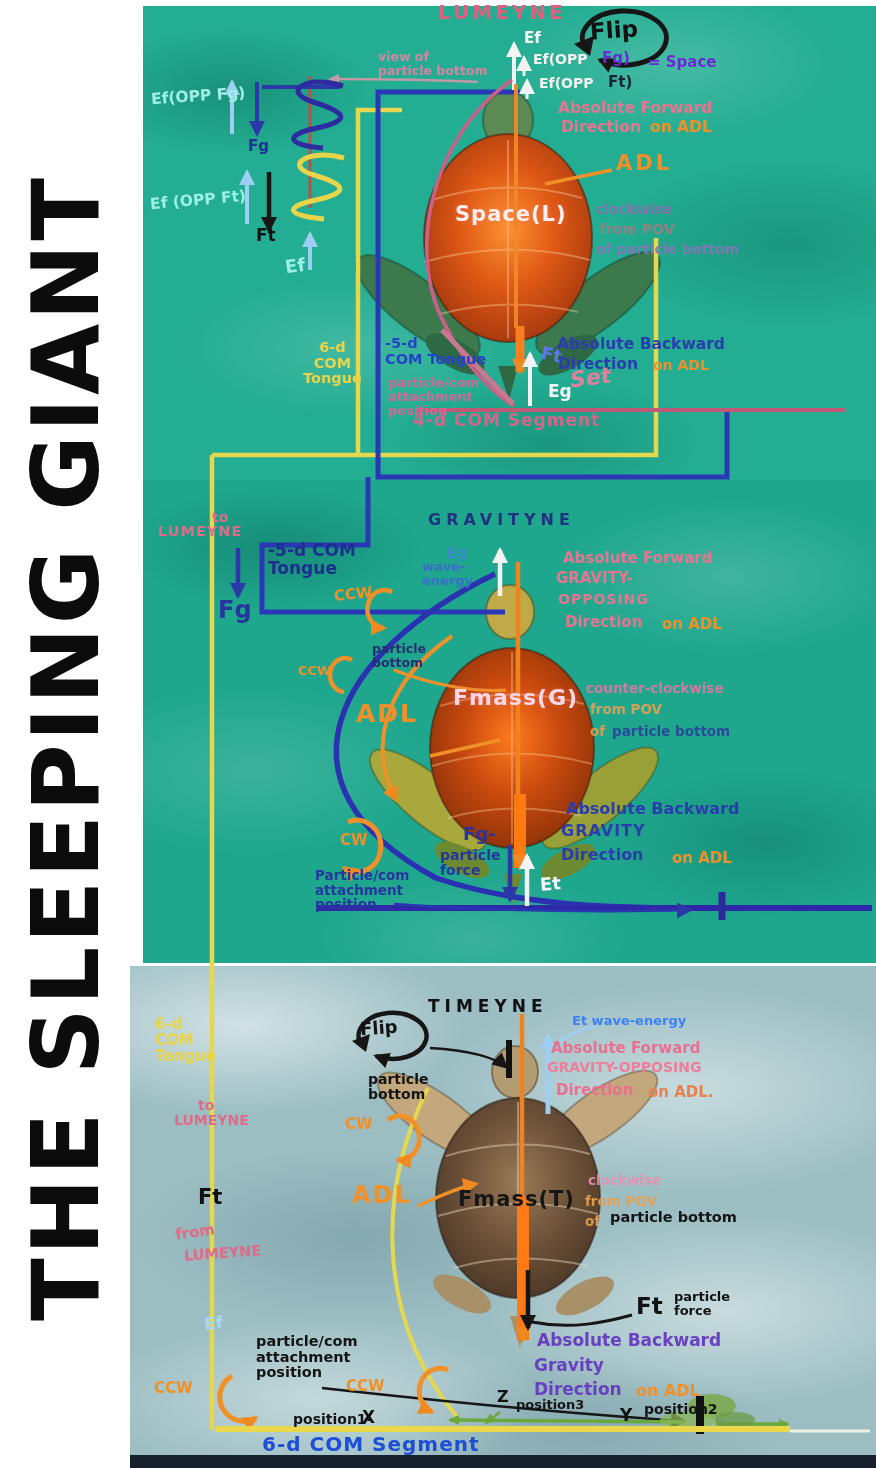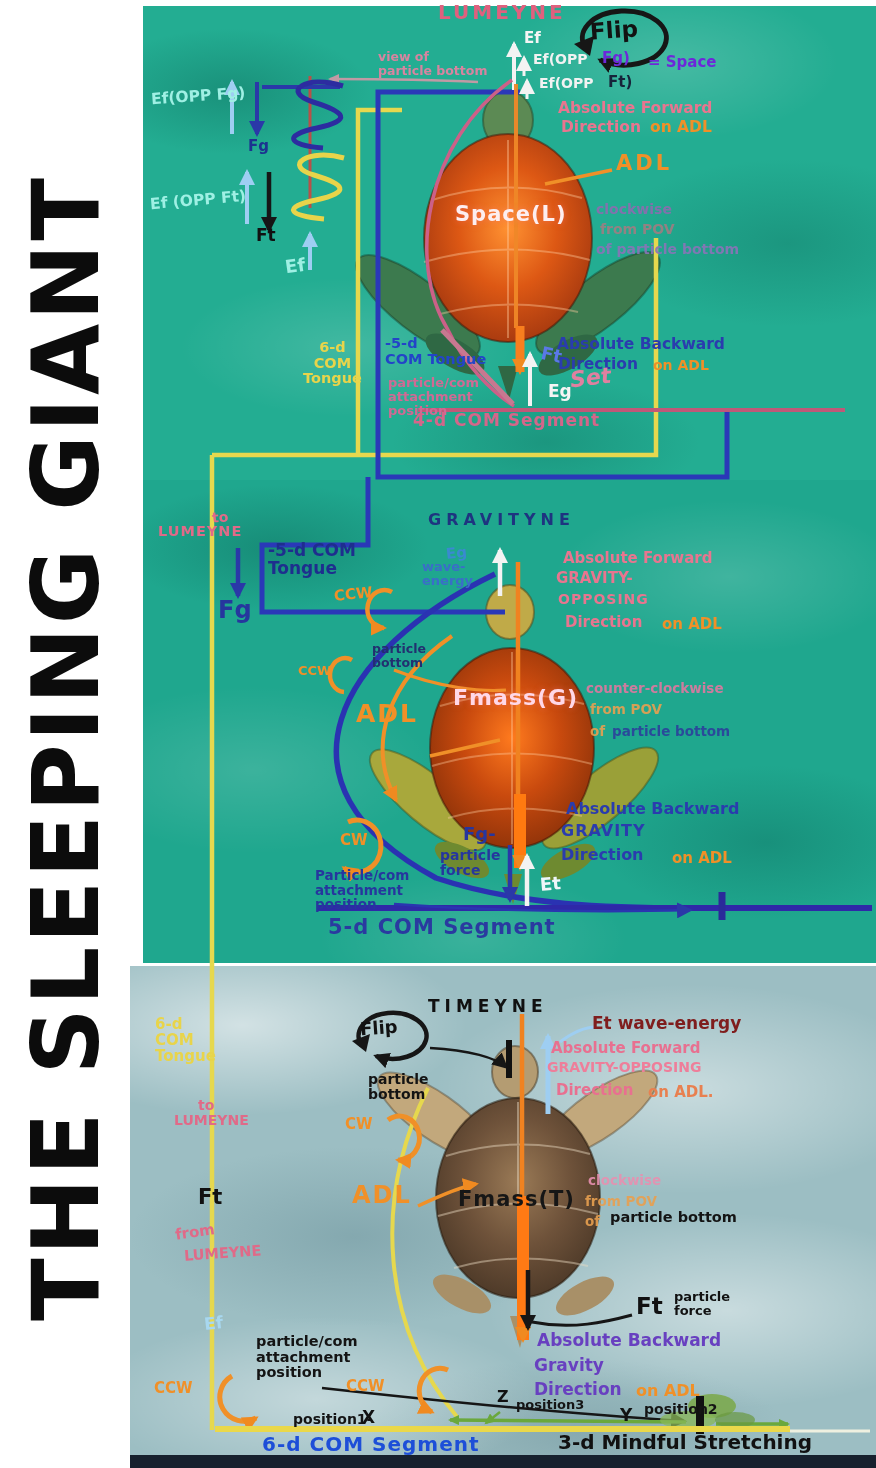--- a/index.html
+++ b/index.html
@@ -271,35 +271,34 @@
   <div class="lbl" style="left:440px;top:848px;font-size:14px;color:#26369e">particle
 force</div>
   <div class="lbl" style="left:566px;top:800px;font-size:16px;color:#2a3cae">Absolute Backward</div>
   <div class="lbl" style="left:561px;top:822px;font-size:16px;color:#2a3cae;letter-spacing:1px">GRAVITY</div>
   <div class="lbl" style="left:561px;top:846px;font-size:16px;color:#2a3cae">Direction</div>
   <div class="lbl" style="left:672px;top:850px;font-size:15px;color:#f09028">on ADL</div>
   <div class="lbl" style="left:540px;top:874px;font-size:18px;color:#eef6fa;transform:rotate(-5deg)">Et</div>
   <div class="lbl" style="left:315px;top:868px;font-size:13.5px;color:#26369e">Particle/com
 attachment
 position</div>
-  <div class="lbl" style="left:328px;top:916px;font-size:21px;color:#2a3aa0;letter-spacing:1px">5-d COM Segment</div>
 
   <div class="lbl" style="left:155px;top:1016px;font-size:15px;color:#e8d44a">6-d
 COM
 Tongue</div>
   <div class="lbl" style="left:198px;top:1098px;font-size:14px;color:#e06a88">to</div>
   <div class="lbl" style="left:174px;top:1113px;font-size:14px;color:#e06a88">LUMEYNE</div>
   <div class="lbl" style="left:198px;top:1186px;font-size:21px;color:#111">Ft</div>
   <div class="lbl" style="left:175px;top:1224px;font-size:15px;color:#e06a88;transform:rotate(-8deg)">from</div>
   <div class="lbl" style="left:184px;top:1246px;font-size:14.5px;color:#e06a88;transform:rotate(-4deg)">LUMEYNE</div>
   <div class="lbl" style="left:204px;top:1314px;font-size:17px;color:#a8d8f0;transform:rotate(-6deg)">Ef</div>
   <div class="lbl" style="left:154px;top:1380px;font-size:15px;color:#f09028">CCW</div>
   <div class="lbl" style="left:360px;top:1018px;font-size:18px;color:#121212;transform:rotate(-4deg)">Flip</div>
   <div class="lbl" style="left:428px;top:997px;font-size:17px;color:#111;letter-spacing:5px">TIMEYNE</div>
-  <div class="lbl" style="left:592px;top:1014px;font-size:17px;color:#7f1d1d">Et wave-energy</div>
+  <div class="lbl" style="left:572px;top:1014px;font-size:13px;color:#3b82f6">Et wave-energy</div>
   <div class="lbl" style="left:551px;top:1040px;font-size:15px;color:#e87090">Absolute Forward</div>
   <div class="lbl" style="left:547px;top:1060px;font-size:14px;color:#ee7e9a">GRAVITY-OPPOSING</div>
   <div class="lbl" style="left:556px;top:1082px;font-size:15px;color:#e87090">Direction</div>
   <div class="lbl" style="left:648px;top:1084px;font-size:15px;color:#e88050">on ADL.</div>
   <div class="lbl" style="left:368px;top:1072px;font-size:14px;color:#141414">particle
 bottom</div>
   <div class="lbl" style="left:345px;top:1116px;font-size:15px;color:#f09028">CW</div>
   <div class="lbl" style="left:352px;top:1183px;font-size:24px;color:#f09028;letter-spacing:2px">ADL</div>
   <div class="lbl" style="left:458px;top:1188px;font-size:21px;color:#161616;letter-spacing:1px">Fmass(T)</div>
   <div class="lbl" style="left:588px;top:1173px;font-size:13.5px;color:#e890b0;opacity:.9">clockwise</div>
@@ -317,16 +316,15 @@
 attachment
 position</div>
   <div class="lbl" style="left:346px;top:1378px;font-size:15px;color:#f09028">CCW</div>
   <div class="lbl" style="left:497px;top:1388px;font-size:16px;color:#111">Z</div>
   <div class="lbl" style="left:516px;top:1398px;font-size:13px;color:#141414">position3</div>
   <div class="lbl" style="left:293px;top:1412px;font-size:14px;color:#141414">position1-</div>
   <div class="lbl" style="left:362px;top:1408px;font-size:17px;color:#111">X</div>
   <div class="lbl" style="left:620px;top:1406px;font-size:17px;color:#111">Y</div>
   <div class="lbl" style="left:644px;top:1402px;font-size:14px;color:#141414">position2</div>
   <div class="lbl" style="left:262px;top:1434px;font-size:20px;color:#1d4ed8;letter-spacing:1px">6-d COM Segment</div>
-  <div class="lbl" style="left:558px;top:1432px;font-size:20px;color:#111">3-d Mindful Stretching</div>
 
   <div class="botbar"></div>
 </div>
 
 </body></html>

